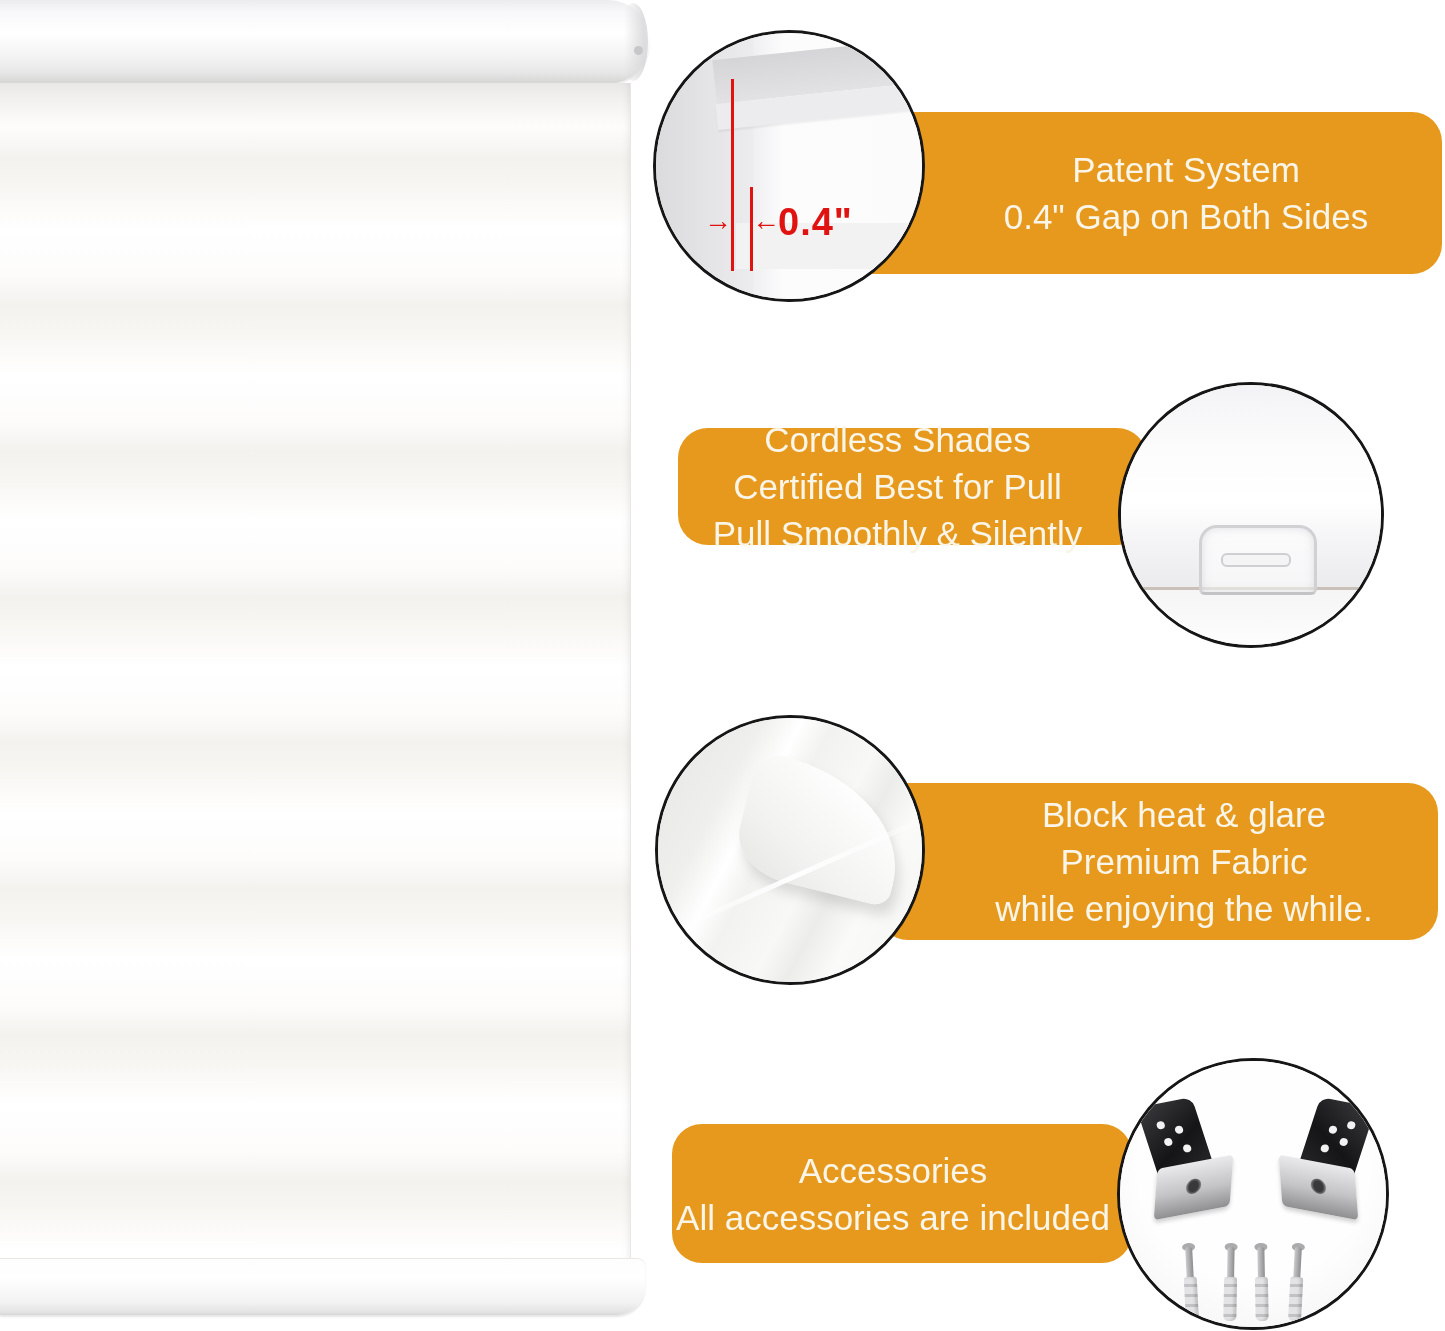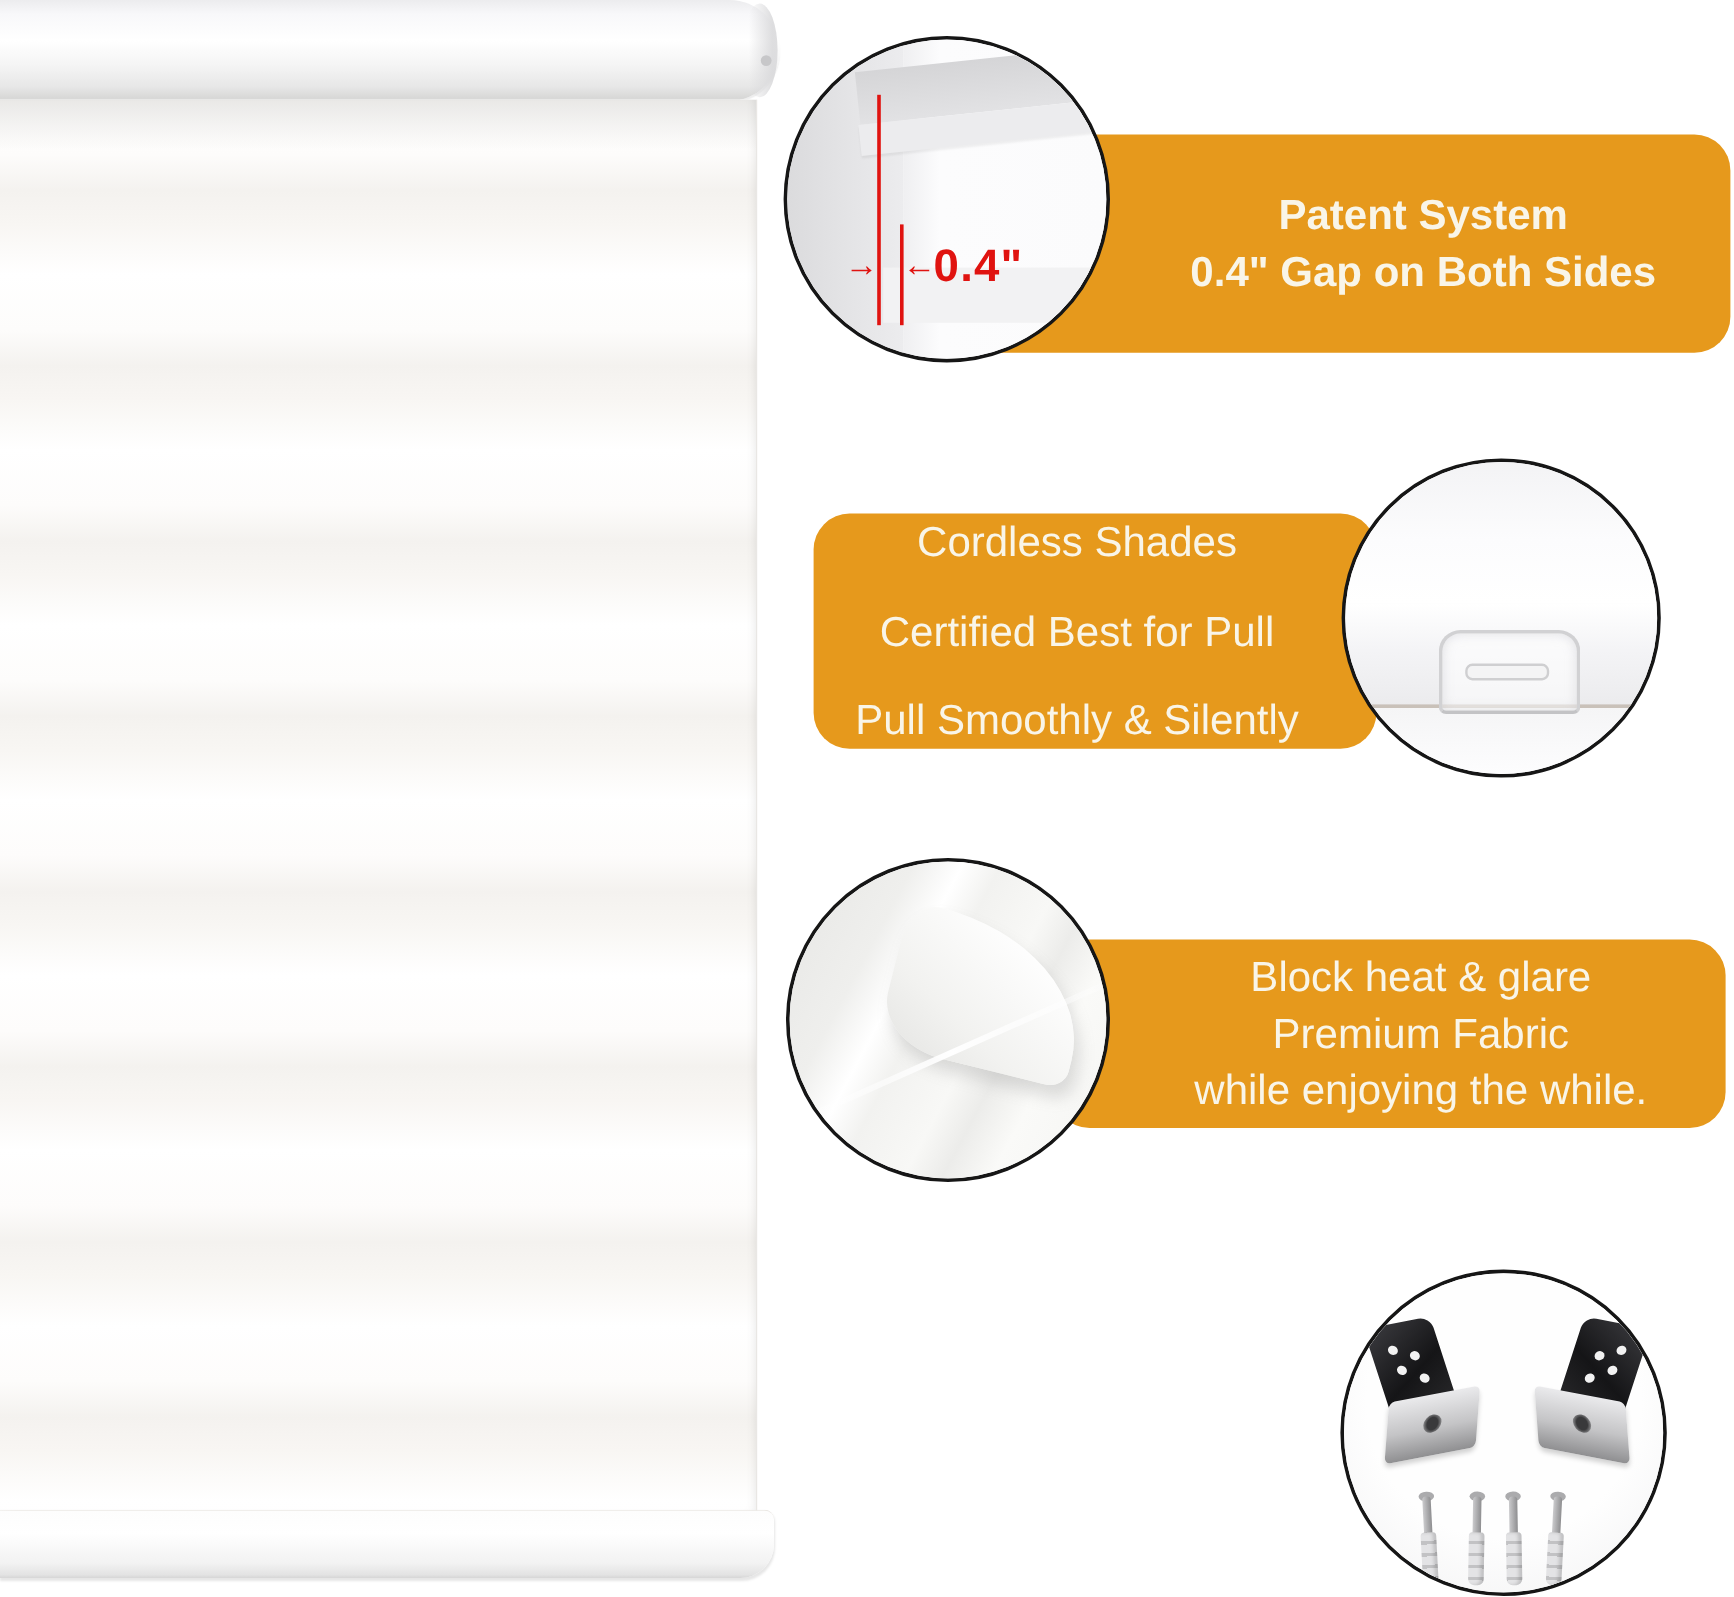--- a/index.html
+++ b/index.html
@@ -39,22 +39,22 @@
     border-radius:0 8px 28px 0;
     box-shadow:0 2px 2px rgba(0,0,0,0.10);
   }
   
   .banner {
     position:absolute; z-index:1; box-sizing:border-box;
     background:#E6991C; border-radius:30px; color:#F9F5E8;
     display:flex; flex-direction:column; justify-content:center;
     text-align:center; font-size:35px; line-height:47px; white-space:nowrap;
   }
-  .banner-1 { left:800px; top:112px;  width:642px; height:182px; padding-left:130px;font-weight:bold; }
-  .banner-2 { left:678px; top:428px;  width:469px; height:196px; padding-right:30px;justify-content:space-between; }
+  .banner-1 { left:800px; top:112px;  width:642px; height:162px; padding-left:130px; }
+  .banner-2 { left:678px; top:428px;  width:469px; height:117px; padding-right:30px; }
   .banner-3 { left:878px; top:783px;  width:560px; height:157px; padding-left:52px; }
   .banner-4 { left:672px; top:1124px; width:460px; height:139px; padding-right:18px; }
   
   .circle {
     position:absolute; z-index:2; box-sizing:border-box; border-radius:50%;
     border:3px solid #161616; background:#FBFBFC; overflow:hidden;
   }
   .circle-1 { left:653px;  top:30px;   width:272px; height:272px; }
   .circle-2 { left:1118px; top:382px;  width:266px; height:266px; }
   .circle-3 { left:655px;  top:715px;  width:270px; height:270px; }
@@ -175,20 +175,24 @@
     <div class="line">Block heat &amp; glare</div>
     <div class="line">Premium Fabric</div>
     <div class="line">while enjoying the while.</div>
   </div>
   <div class="circle circle-3">
     <div class="c3-bg"></div>
     <div class="c3-flap"></div>
     <div class="c3-crease"></div>
   </div>
 
+  <div class="banner banner-4">
+    <div class="line">Accessories</div>
+    <div class="line">All accessories are included</div>
+  </div>
   <div class="circle circle-4">
     <div class="c4-bg"></div>
     <div class="bracket bracket-left">
       <div class="plate">
         <div class="hole h1"></div>
         <div class="hole h2"></div>
         <div class="hole h3"></div>
         <div class="hole h4"></div>
       </div>
       <div class="foot">

